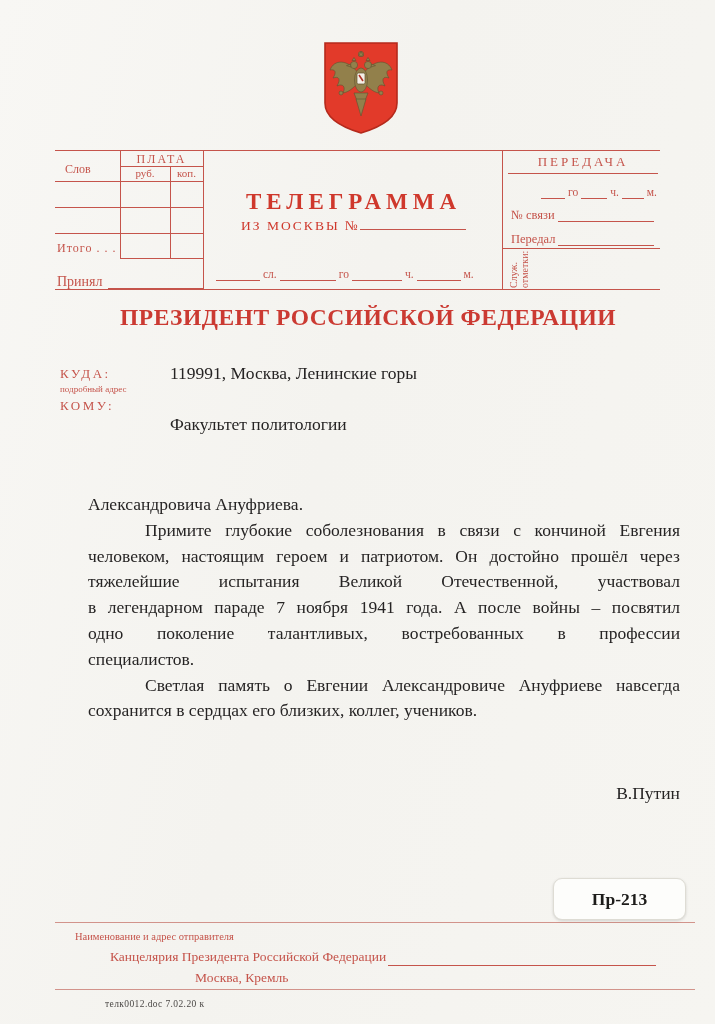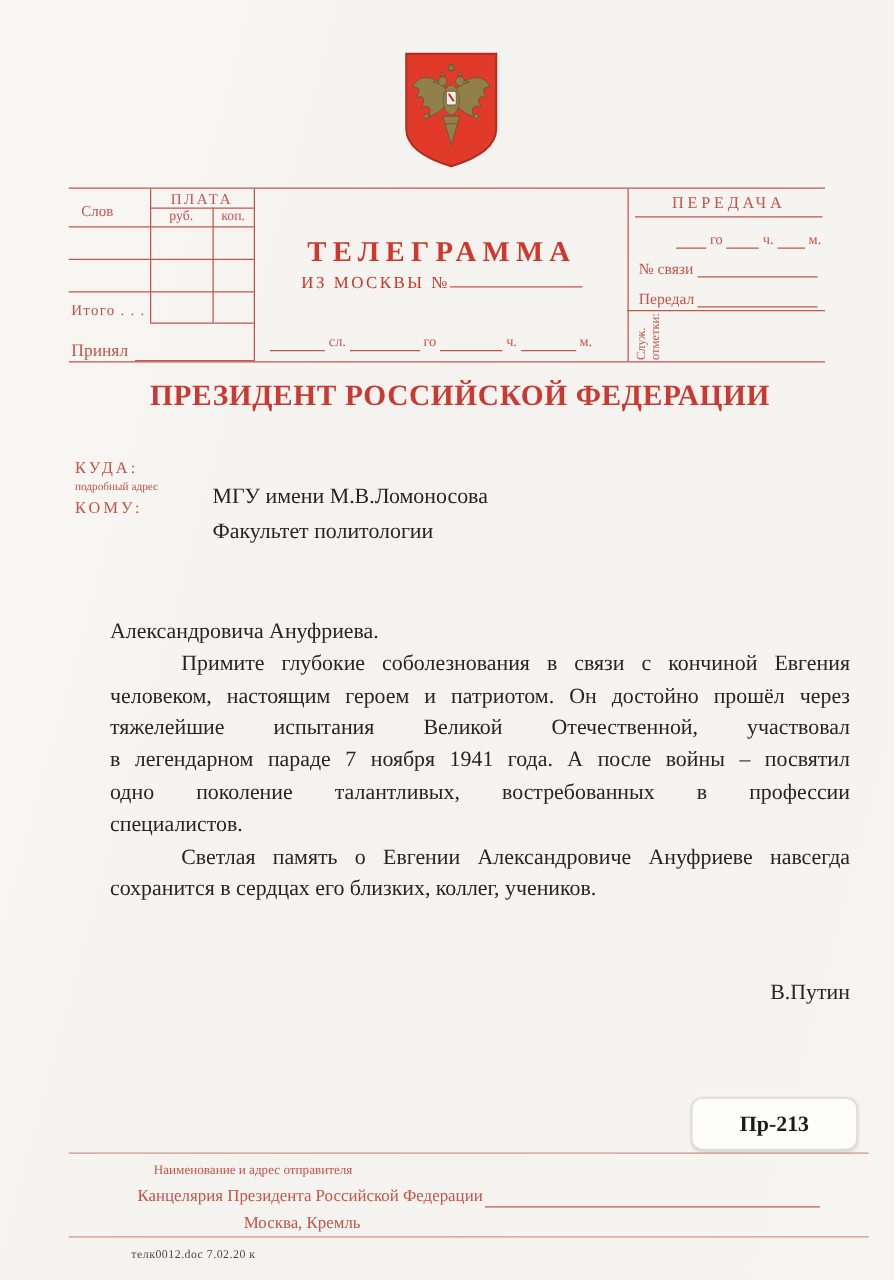--- a/index.html
+++ b/index.html
@@ -64,21 +64,21 @@
   .ln.ind{text-indent:57px;}
   .signature{position:absolute;right:35px;top:783px;font-size:17.5px;color:var(--ink);}
   
   .sticker{position:absolute;left:553px;top:878px;width:133px;height:42px;
     background:#fdfdfb;border:1px solid #dedcd4;border-radius:9px;
     box-shadow:0 1px 3px rgba(0,0,0,0.14);
     display:flex;align-items:center;justify-content:center;
     font-size:17.5px;font-weight:bold;color:#1d1c1a;z-index:2;}
   
   .wline{position:absolute;left:55px;width:640px;height:0;border-top:1.4px solid rgba(190,95,85,0.65);}
-  .sender-label{position:absolute;left:75px;top:931px;font-size:10.5px;color:var(--form-red);margin-left:48px;}
+  .sender-label{position:absolute;left:75px;top:931px;font-size:10.5px;color:var(--form-red);}
   .sender-org{position:absolute;left:110px;top:949px;font-size:13.5px;color:var(--form-red);}
   .sender-city{position:absolute;left:195px;top:970px;font-size:13.5px;color:var(--form-red);}
   .org-line{position:absolute;left:388px;top:965px;width:268px;height:0;border-top:1px solid var(--form-red);}
   .doc-note{position:absolute;left:105px;top:999px;font-size:9.5px;color:#4a4745;letter-spacing:0.4px;}
 </style>
 </head>
 <body>
 
 <div class="page">
 
@@ -170,21 +170,21 @@
       <span>Служ.</span><br>
       <span>отметки:</span>
     </div>
   </div>
 
   <div class="president">ПРЕЗИДЕНТ РОССИЙСКОЙ ФЕДЕРАЦИИ</div>
 
   <span class="addr-label" style="left:60px;top:366px">КУДА:</span>
   <span class="addr-note" style="left:60px;top:384px">подробный адрес</span>
   <span class="addr-label" style="left:60px;top:398px">КОМУ:</span>
-  <div class="addr-line" style="top:386px">МГУ имени М.В.Ломоносова</div>
+  <div class="addr-line" style="top:363px">119991, Москва, Ленинские горы</div>
   <div class="addr-line" style="top:414px">Факультет политологии</div>
 
   <div class="body-txt">
     <div class="ln">Александровича Ануфриева.</div>
     <div class="ln just ind">Примите глубокие соболезнования в связи с кончиной Евгения</div>
     <div class="ln just">человеком, настоящим героем и патриотом. Он достойно прошёл через</div>
     <div class="ln just">тяжелейшие испытания Великой Отечественной, участвовал</div>
     <div class="ln just">в легендарном параде 7 ноября 1941 года. А после войны – посвятил</div>
     <div class="ln just">одно поколение талантливых, востребованных в профессии</div>
     <div class="ln">специалистов.</div>

